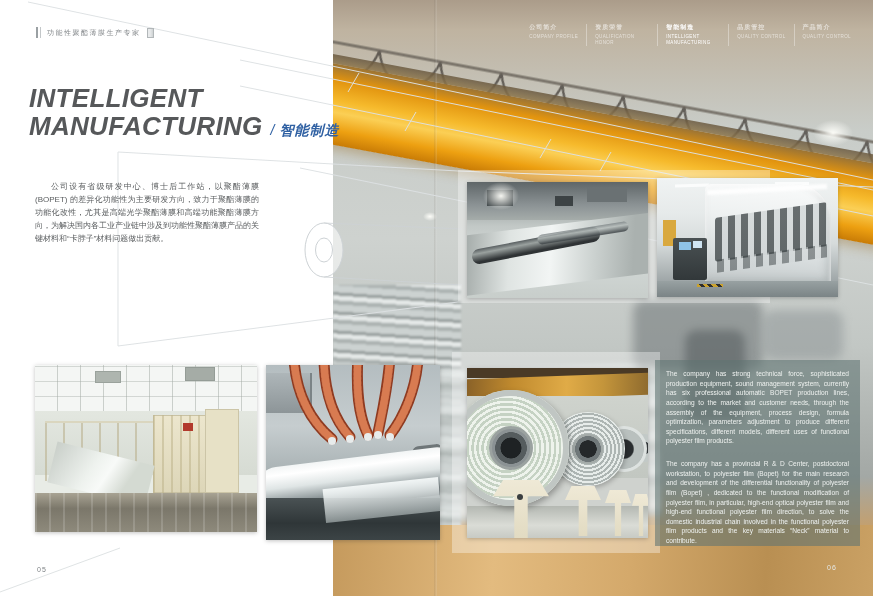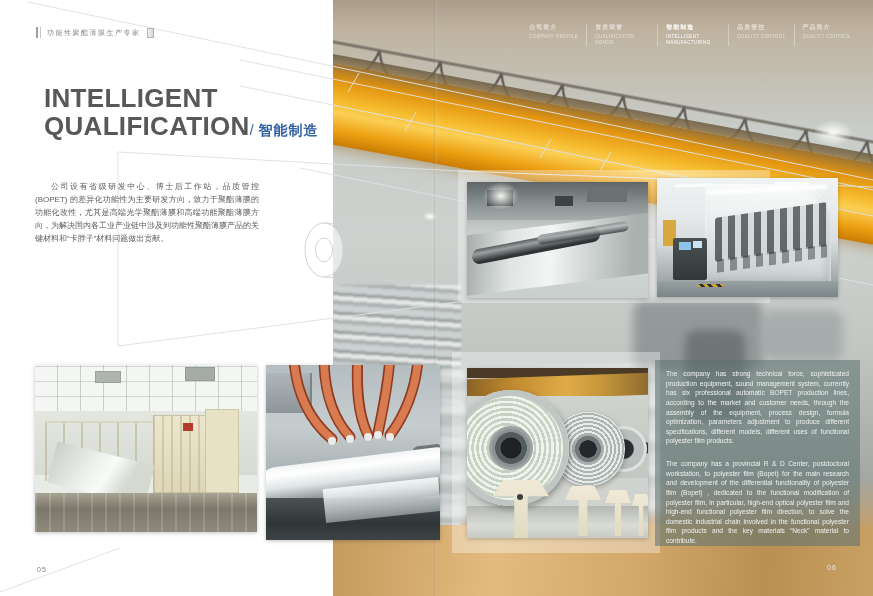--- a/index.html
+++ b/index.html
@@ -170,24 +170,24 @@
     background:linear-gradient(90deg,#e8eaeb 40%,#cfd3d4); }
 
   .nav { right:14px; top:23px; z-index:7; display:flex; align-items:flex-start; }
   .nav-item { padding:0 8px; color:rgba(255,255,255,.6); cursor:pointer; }
   .nav-item.active { color:#ffffff; }
   .nav-zh { font-size:6px; font-weight:bold; letter-spacing:1px; margin-bottom:2px; white-space:nowrap; }
   .nav-en { font-size:4.5px; letter-spacing:.4px; line-height:1.3; max-width:54px; text-transform:uppercase; }
   .nav-sep { width:1px; height:22px; background:rgba(255,255,255,.35); margin-top:1px; }
 
   
-  .title-block { left:44px; top:84px; z-index:7; }
+  .title-block { left:29px; top:84px; z-index:7;font-style:italic; }
   .title-line { font-size:26px; font-weight:bold; color:#56585a; line-height:1.08; letter-spacing:.3px; }
   .title-row { display:flex; align-items:baseline; }
-  .subtitle { color:#3061a3; font-size:14px; font-weight:bold; margin-left:0; letter-spacing:1px; }
+  .subtitle { color:#3061a3; font-size:14px; font-weight:bold; margin-left:8px; letter-spacing:1px; }
   .subtitle .slash { font-weight:normal; margin-right:4px; }
 
   
   .cn-text { left:35px; top:181px; width:224px; z-index:7; }
   .cn-text p { font-size:8px; color:#595c5e; line-height:1.62; text-align:justify;
     text-indent:2em; margin-bottom:11px; }
 
   
   .page-left  { left:37px;  top:566px; font-size:7px; color:#7e8285; letter-spacing:1px; z-index:7; }
   .page-right { left:827px; top:564px; font-size:7px; color:#e6e8e6; letter-spacing:1px; z-index:7; }
@@ -379,27 +379,27 @@
     <div class="nav-sep"></div>
     <div class="nav-item">
       <div class="nav-zh">产品简介</div>
       <div class="nav-en">QUALITY CONTROL</div>
     </div>
   </div>
 
   <div class="abs title-block">
     <div class="title-line">INTELLIGENT</div>
     <div class="title-row">
-      <div class="title-line">QUALIFICATION</div>
+      <div class="title-line">MANUFACTURING</div>
       <div class="subtitle">
         <span class="slash">/</span><span>智能制造</span>
       </div>
     </div>
   </div>
 
   <div class="abs cn-text">
-    <p>公司设有省级研发中心、博士后工作站，品质管控 (BOPET) 的差异化功能性为主要研发方向，致力于聚酯薄膜的功能化改性，尤其是高端光学聚酯薄膜和高端功能聚酯薄膜方向，为解决国内各工业产业链中涉及到功能性聚酯薄膜产品的关键材料和“卡脖子”材料问题做出贡献。</p>
+    <p>公司设有省级研发中心、博士后工作站，以聚酯薄膜 (BOPET) 的差异化功能性为主要研发方向，致力于聚酯薄膜的功能化改性，尤其是高端光学聚酯薄膜和高端功能聚酯薄膜方向，为解决国内各工业产业链中涉及到功能性聚酯薄膜产品的关键材料和“卡脖子”材料问题做出贡献。</p>
   </div>
 
   <div class="abs page-left">05</div>
   <div class="abs page-right">06</div>
 
 </div>
 
 </body></html>

